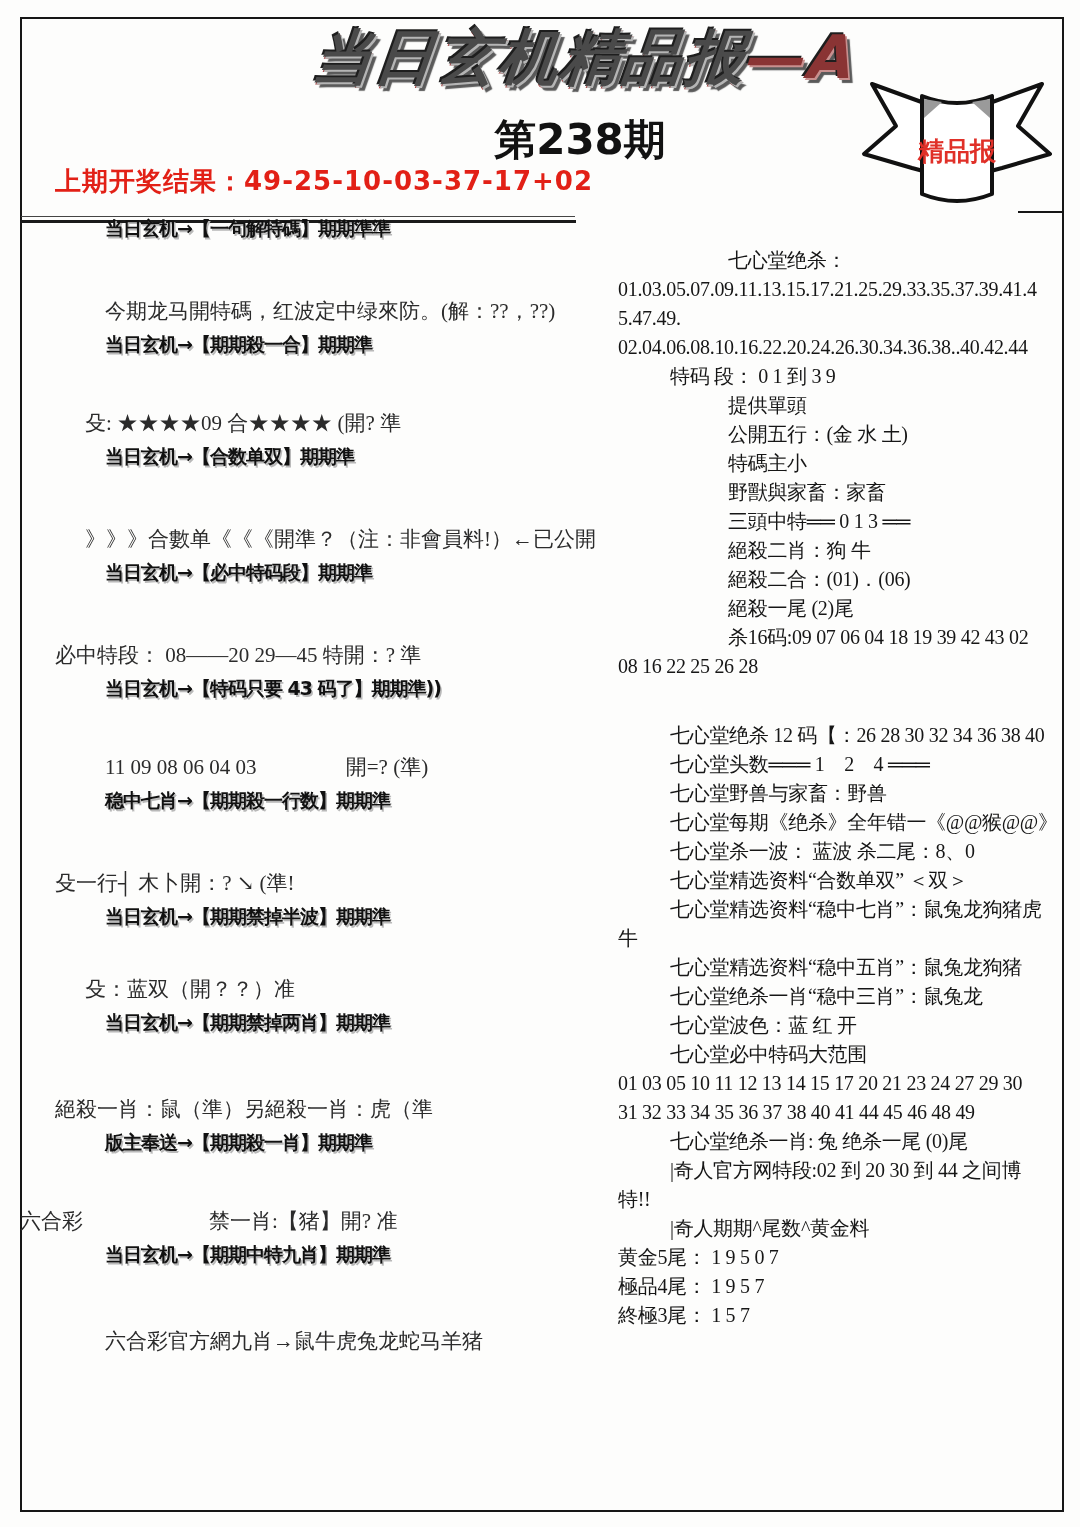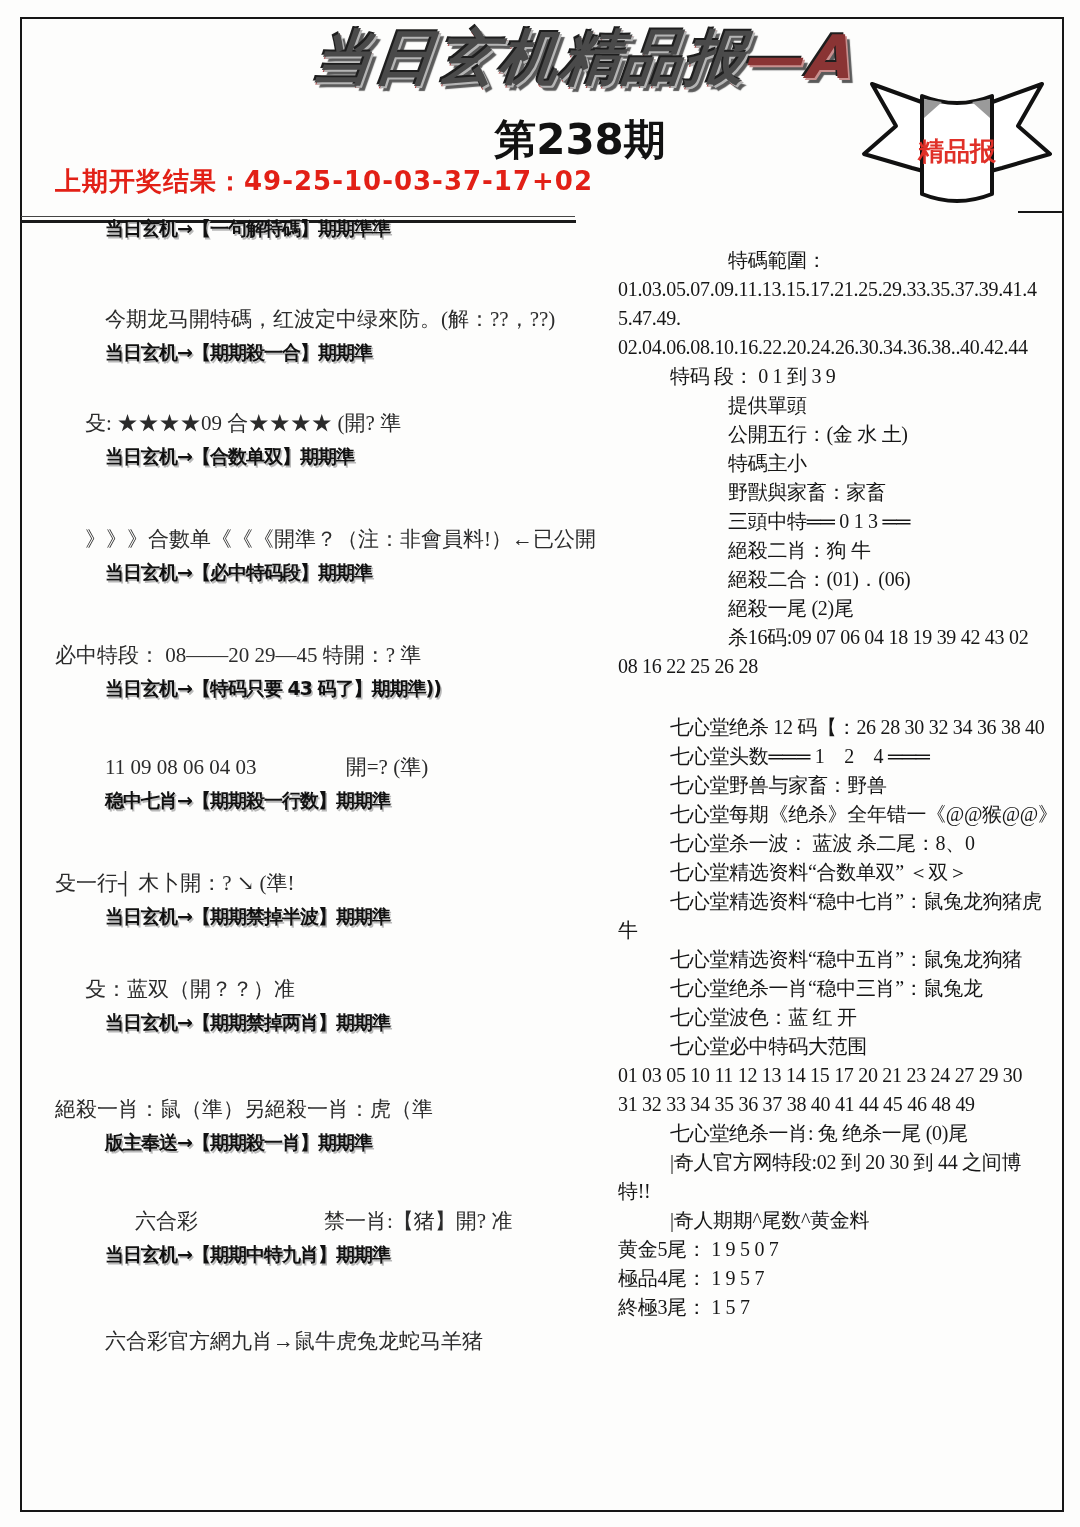--- a/index.html
+++ b/index.html
@@ -39,26 +39,26 @@
   .tip{
     font-size:21px;line-height:30px;color:#2b2b2b;white-space:nowrap;letter-spacing:0px;
   }
   .main{
     margin-top:6px;padding-left:85px;white-space:nowrap;
     font-family:"DejaVu Sans","Liberation Sans",sans-serif;
     font-size:19px;font-weight:bold;color:#111;letter-spacing:-1px;
     text-shadow:1.5px 1.5px 0 #b9b9b9;
   }
   .main.solo{margin-top:0;}
-  .i0{padding-left:35px;} .i1{padding-left:65px;} .i2{padding-left:85px;} .i3{padding-left:115px;}
+  .i0{padding-left:35px;} .i1{padding-left:65px;} .i2{padding-left:85px;} .i3{}
   
   .right-col{position:absolute;left:618px;top:246px;width:444px;}
   .rline{font-size:20px;line-height:29px;white-space:nowrap;color:#161616;letter-spacing:-0.3px;}
   .r0{margin-left:0;} .r1{margin-left:52px;} .r2{margin-left:110px;}
-  .gap{margin-top:32px;}
+  .gap{margin-top:40px;}
 </style>
 </head>
 <body>
 
 <div id="page">
 
   <div class="frame"></div>
   <div class="frame-tick"></div>
 
   <div class="title"><span>当日玄机精品报</span><span class="suffix">—A</span></div>
@@ -75,21 +75,21 @@
     <path d="M66,40 Q101,54 136,40 L136,138 Q101,152 66,138 Z" fill="#ffffff" stroke="#111" stroke-width="4" stroke-linejoin="round"></path>
     <polygon points="68,43 86,46 68,62" fill="#9a9a9a"></polygon>
     <polygon points="134,43 116,46 134,62" fill="#9a9a9a"></polygon>
     <text x="101" y="104" text-anchor="middle" font-size="26">精品报</text>
 
   </svg>
 
   <div class="section" style="top:216px">
     <div class="main solo">当日玄机→【一句解特碼】期期準準</div>
   </div>
-  <div class="section" style="top:304px">
+  <div class="section" style="top:296px">
     <div class="tip i2">今期龙马開特碼，红波定中绿來防。(解：??，??)</div>
     <div class="main">当日玄机→【期期殺一合】期期準</div>
   </div>
   <div class="section" style="top:408px">
     <div class="tip i1">殳: ★★★★09 合★★★★ (開? 準</div>
     <div class="main">当日玄机→【合数单双】期期準</div>
   </div>
   <div class="section" style="top:524px">
     <div class="tip i1">》》》合數单《《《開準？（注：非會員料!）←已公開</div>
     <div class="main">当日玄机→【必中特码段】期期準</div>
@@ -116,21 +116,21 @@
   </div>
   <div class="section" style="top:1206px">
     <div class="tip i3">六合彩　　　　　　禁一肖:【猪】開? 准</div>
     <div class="main">当日玄机→【期期中特九肖】期期準</div>
   </div>
   <div class="section" style="top:1326px">
     <div class="tip i2">六合彩官方網九肖→鼠牛虎兔龙蛇马羊猪</div>
   </div>
 
   <div class="right-col">
-    <div class="rline r2">特碼範圍：</div>
+    <div class="rline r2">七心堂绝杀：</div>
     <div class="rline r0">01.03.05.07.09.11.13.15.17.21.25.29.33.35.37.39.41.4</div>
     <div class="rline r0">5.47.49.</div>
     <div class="rline r0">02.04.06.08.10.16.22.20.24.26.30.34.36.38..40.42.44</div>
     <div class="rline r1">特码 段： 0 1 到 3 9</div>
     <div class="rline r2">提供單頭</div>
     <div class="rline r2">公開五行：(金 水 土)</div>
     <div class="rline r2">特碼主小</div>
     <div class="rline r2">野獸與家畜：家畜</div>
     <div class="rline r2">三頭中特══ 0 1 3 ══</div>
     <div class="rline r2">絕殺二肖：狗 牛</div>

